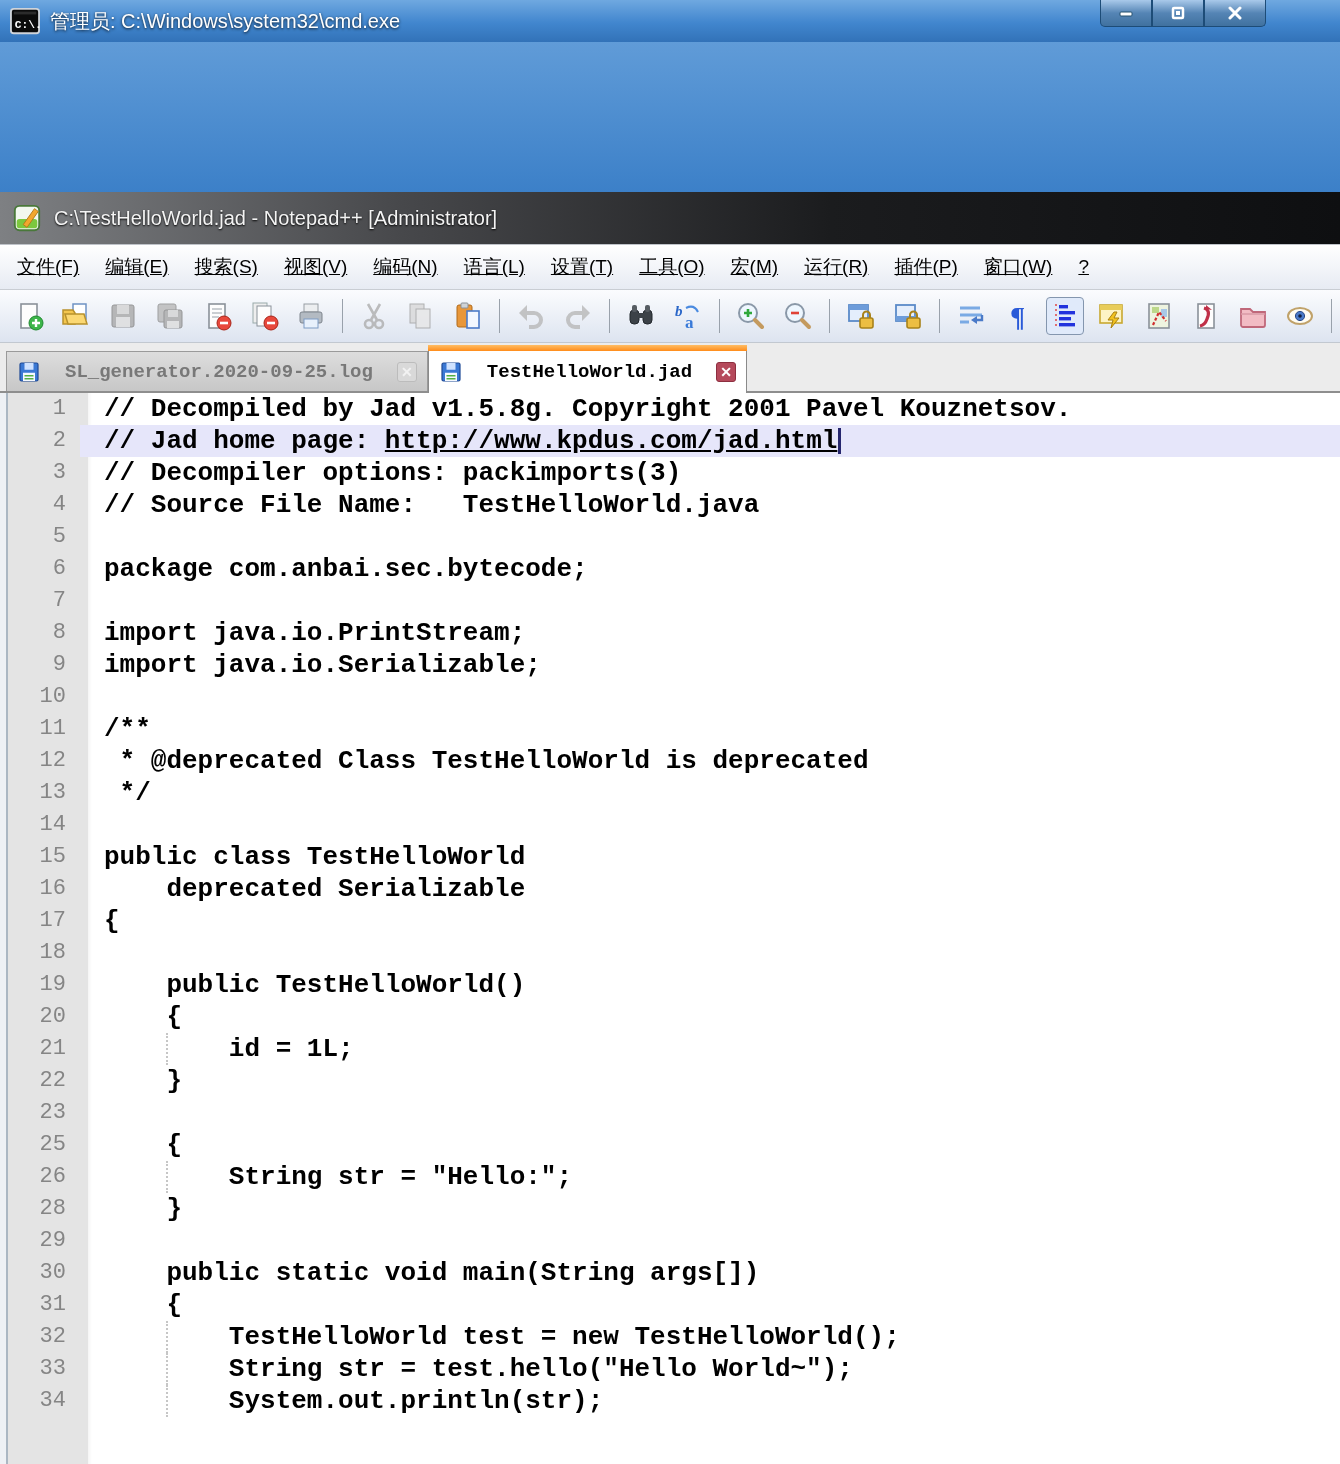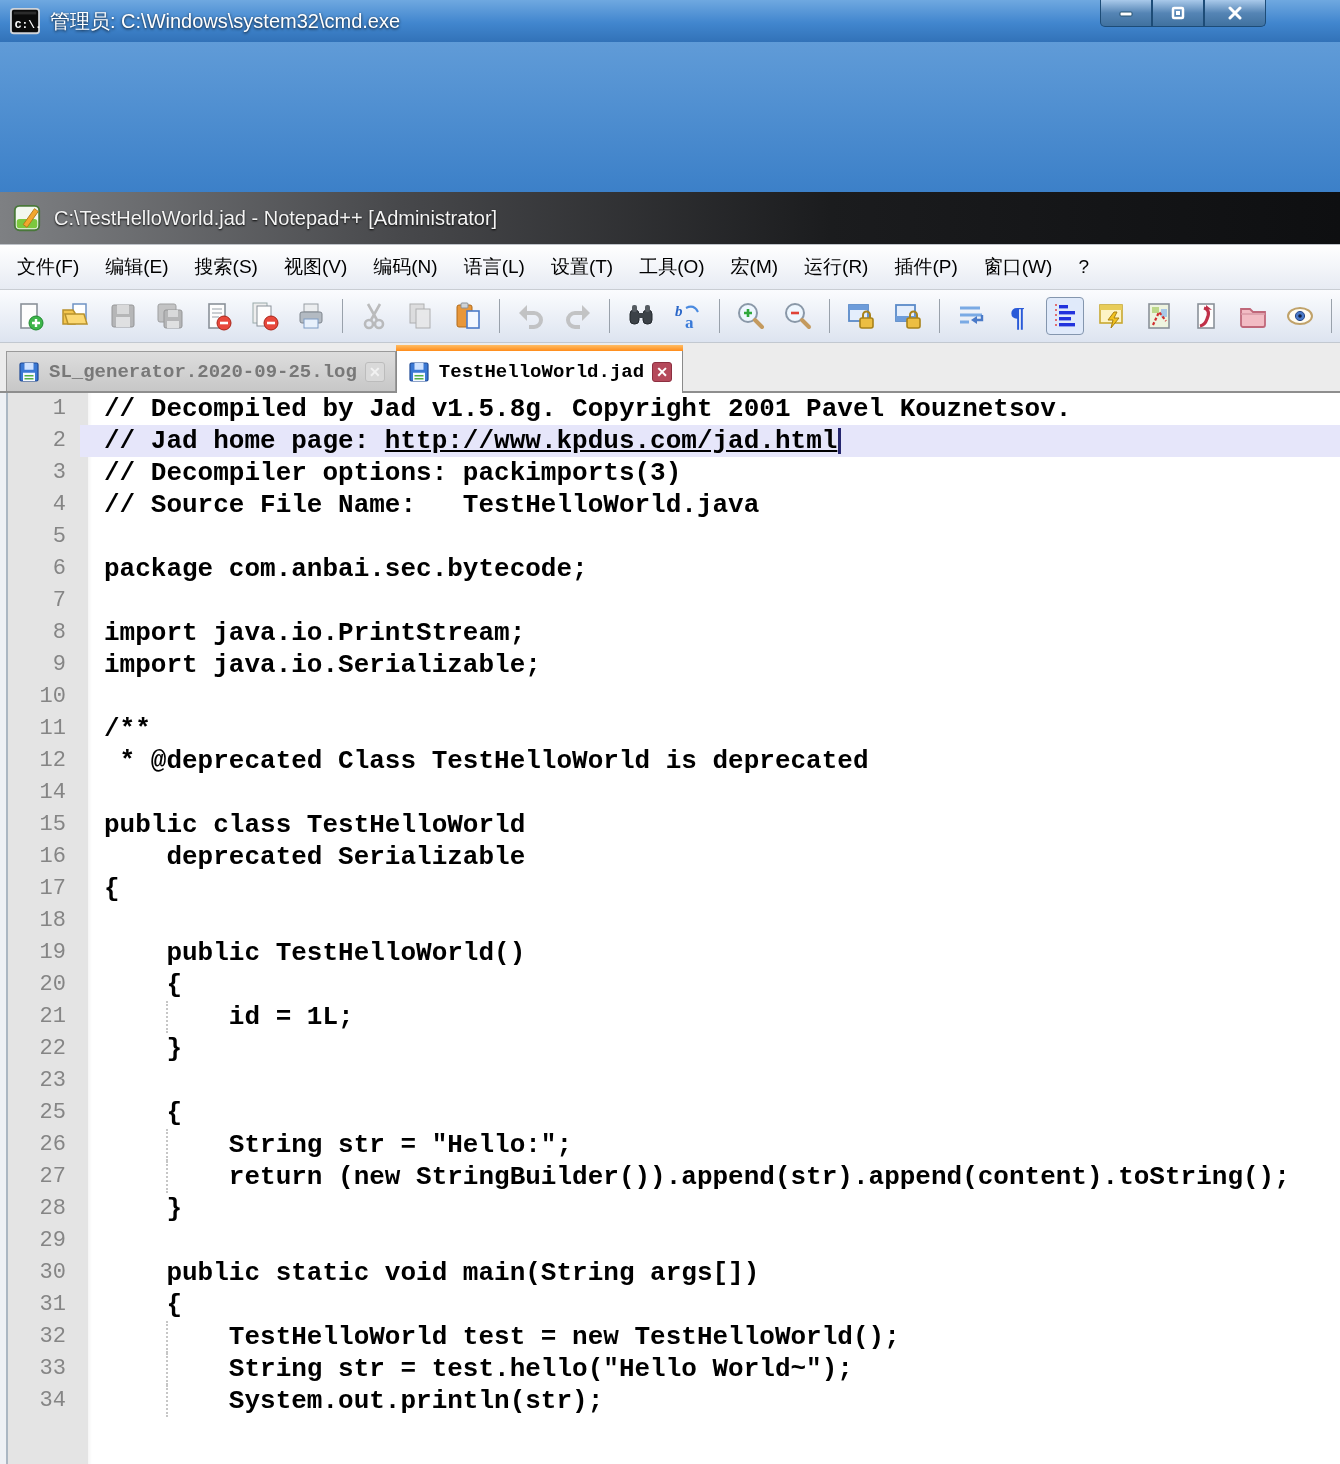--- a/index.html
+++ b/index.html
@@ -26,33 +26,33 @@
 
   
   #npp-window{height:1272px;display:flex;flex-direction:column;background:#6d28d9;}
   #npp-titlebar{height:52px;flex:0 0 auto;display:flex;align-items:center;padding:0 12px;
     background:linear-gradient(90deg,#7e8083 0%,#47484b 30%,#1b1c1e 62%,#0e0f11 100%);}
   #npp-titlebar .app-icon{width:30px;height:30px;margin-right:12px;flex:0 0 auto;}
   #npp-title{color:#f4f4f4;font-size:20px;text-shadow:0 1px 2px #000;white-space:nowrap;}
 
   #npp-menubar{height:44px;flex:0 0 auto;display:flex;align-items:center;padding:0 4px;font-size:19px;color:#000;
     background:linear-gradient(#ffffff,#e7ebf3);border-top:1px solid #bfc3c9;border-bottom:1px solid #c9cdd3;}
-  .menu-item{padding:0 13px;height:100%;display:flex;align-items:center;white-space:nowrap;}
+  .menu-item{padding:0 13px;height:100%;display:flex;align-items:center;white-space:nowrap;text-decoration:underline;}
 
   #npp-toolbar{height:52px;flex:0 0 auto;display:flex;align-items:center;gap:9px;padding-left:10px;overflow:hidden;
     background:linear-gradient(#fbfcfe,#dde4f0);border-bottom:1px solid #c2c8d0;}
   .tb-btn{width:38px;height:38px;flex:0 0 auto;display:flex;align-items:center;justify-content:center;box-sizing:border-box;}
   .tb-btn svg{width:32px;height:32px;}
   .tb-btn.pressed{background:#e0eafa;border:1px solid #8496ae;border-radius:4px;}
   .tb-btn.disabled{filter:grayscale(1) opacity(.8);}
   .tb-sep{width:1px;height:34px;background:#99a1ab;flex:0 0 auto;margin:0 3px;}
 
   #npp-tabbar{height:50px;flex:0 0 auto;display:flex;align-items:flex-end;padding-left:6px;box-sizing:border-box;
     background:#ececec;border-bottom:2px solid #8e8e8e;}
-  .tab{display:flex;align-items:center;gap:8px;padding:0 10px;box-sizing:border-box;
+  .tab{display:flex;align-items:center;gap:24px;padding:0 10px;box-sizing:border-box;
     font-family:"Liberation Mono",monospace;font-weight:700;font-size:19px;white-space:nowrap;}
   .tab svg{width:24px;height:24px;flex:0 0 auto;}
   .tab.inactive{height:40px;background:linear-gradient(#dddddd,#c7c7c7);border:1px solid #9a9a9a;border-bottom:none;color:#787878;}
   .tab.active{height:48px;background:#fff;border:1px solid #8a8a8a;border-top:none;border-bottom:none;
     position:relative;margin-bottom:-2px;padding-top:6px;color:#000;}
   .tab.active::before{content:"";position:absolute;top:0;left:-1px;right:-1px;height:6px;
     background:linear-gradient(#ffbd64,#ff8c1a);}
   .tab-close{width:20px;height:20px;border-radius:3px;display:flex;align-items:center;justify-content:center;
     font-family:"Liberation Sans",sans-serif;font-size:14px;font-weight:700;box-sizing:border-box;}
   .tab-close.gray{background:#d9d9d9;border:1px solid #bcbcbc;color:#f2f2f2;}
@@ -395,20 +395,24 @@
       </div>
       <div class="code-row">
         <div class="ln">11</div>
         <div class="ct">/**</div>
       </div>
       <div class="code-row">
         <div class="ln">12</div>
         <div class="ct"> * @deprecated Class TestHelloWorld is deprecated</div>
       </div>
       <div class="code-row">
+        <div class="ln">13</div>
+        <div class="ct"> */</div>
+      </div>
+      <div class="code-row">
         <div class="ln">14</div>
         <div class="ct"></div>
       </div>
       <div class="code-row">
         <div class="ln">15</div>
         <div class="ct">public class TestHelloWorld</div>
       </div>
       <div class="code-row">
         <div class="ln">16</div>
         <div class="ct">    deprecated Serializable</div>
@@ -443,24 +447,20 @@
       </div>
       <div class="code-row">
         <div class="ln">25</div>
         <div class="ct">    {</div>
       </div>
       <div class="code-row">
         <div class="ln">26</div>
         <div class="ct"><span class="guide"></span>        String str = "Hello:";</div>
       </div>
       <div class="code-row">
-        <div class="ln">27</div>
-        <div class="ct"><span class="guide"></span>        return (new StringBuilder()).append(str).append(content).toString();</div>
-      </div>
-      <div class="code-row">
         <div class="ln">28</div>
         <div class="ct">    }</div>
       </div>
       <div class="code-row">
         <div class="ln">29</div>
         <div class="ct"></div>
       </div>
       <div class="code-row">
         <div class="ln">30</div>
         <div class="ct">    public static void main(String args[])</div>

